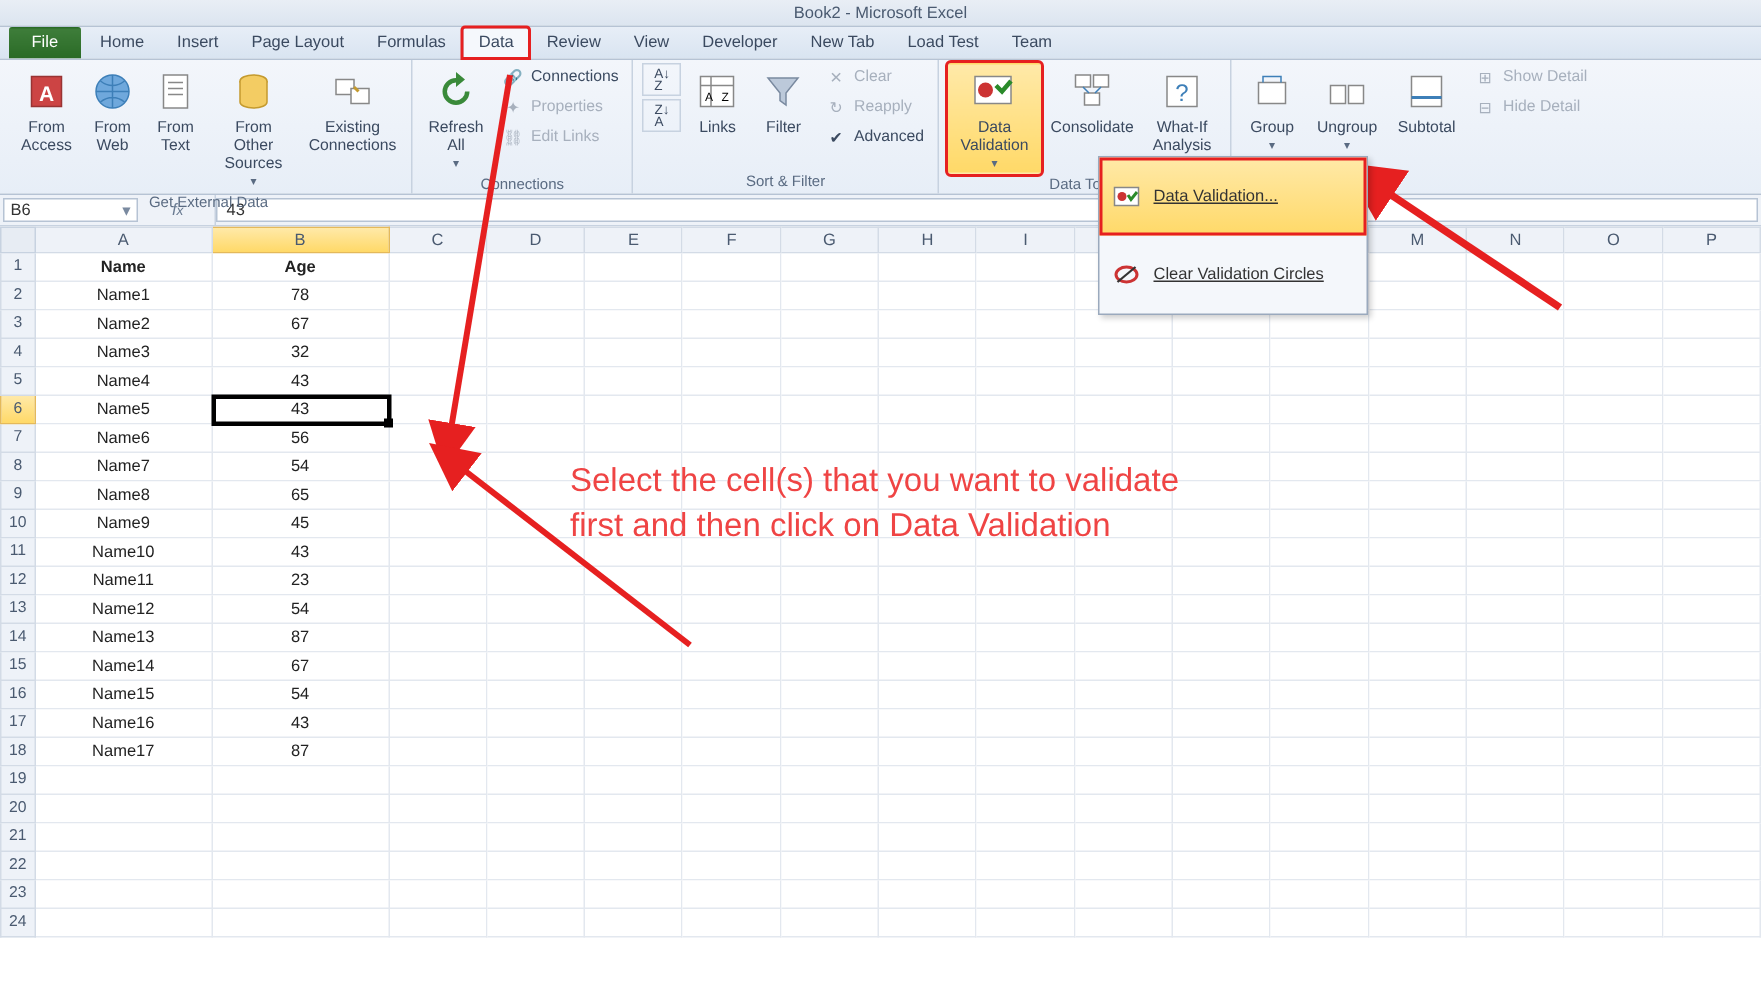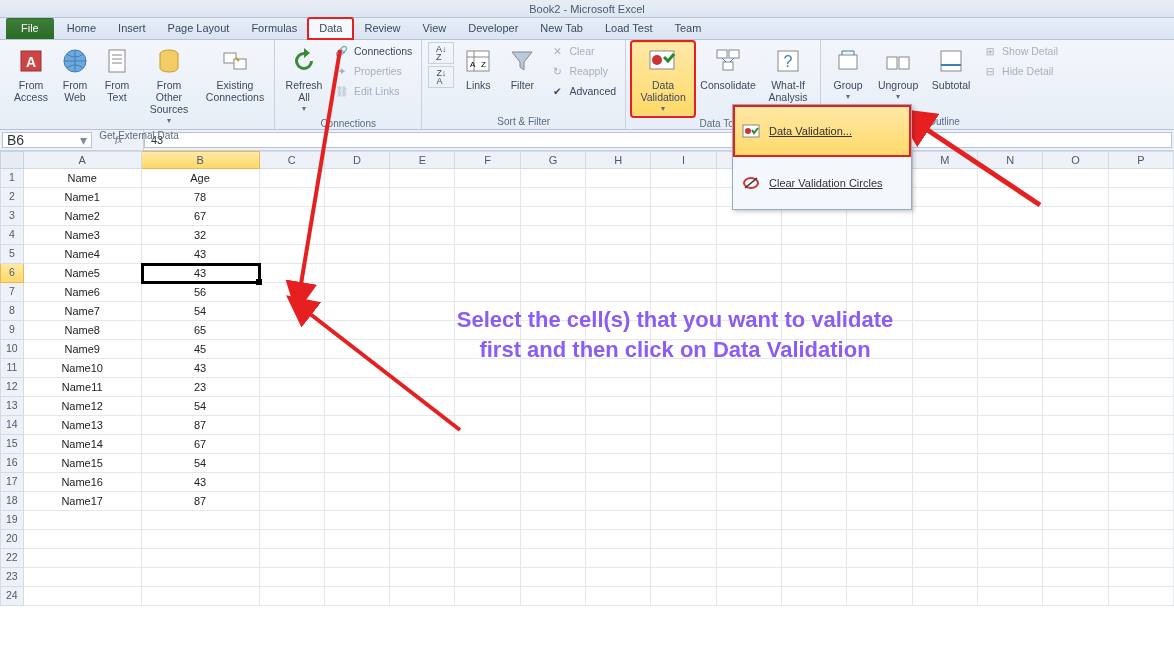--- a/index.html
+++ b/index.html
@@ -125,21 +125,21 @@
   .dv-popup .ico16 { width:20px; height:16px; display:flex; align-items:center; justify-content:center;}
 
   
   .fbar {
     height: 21px; display:flex; align-items:stretch;
     border-bottom:1px solid #c7d2e0; background:#eef2f8;
   }
   .namebox {
     width:90px; border:1px solid #b6c3d4; margin:2px; background:#fff;
     display:flex; align-items:center; justify-content:space-between;
-    padding:0 4px; font-size:14px;
+    padding:0 4px; font-size:11px;
   }
   .namebox .dd { color:#7a8aa0;}
   .fx-sym { width:50px; display:flex; align-items:center; justify-content:center; color:#6a7b92; font-style:italic; border-right:1px solid #c7d2e0;}
   .formula-input {
     flex:1; background:#fff; border:1px solid #b6c3d4; margin:2px 2px 2px 0;
     display:flex; align-items:center; padding:0 6px; font-size:11px;
   }
 
   
   .grid-wrap { position:relative; height: 519px; overflow:hidden;}
@@ -158,39 +158,38 @@
   .rowh {
     width:26px; background:#eef2f8; border:1px solid #d3dbe6; border-top:none;
     text-align:center; font-size:10.5px; color:#4a5a70; line-height:17px;
   }
   .rowh.sel { background: linear-gradient(#ffe9a8,#ffd968); border-color:#e4b95b;}
   .cell {
     width:72px; height:19px; border-right:1px solid #e3e8ef; border-bottom:1px solid #e3e8ef;
     text-align:center; font-size:11px; color:#222; line-height:18px;
     background:#fff;
   }
-  .cell.header { font-weight:normal; }
+  .cell.header { font-weight:bold; }
   .cell.selcell {
     outline: 3px solid #000; outline-offset:-2px; position:relative; z-index:2;
   }
   .cell.selcell::after{
     content:""; position:absolute; right:-3px; bottom:-3px; width:6px; height:6px;
     background:#000;
   }
 
   
   svg.overlay {
     position:absolute; top:0; left:0; width:1174px; height:670px; pointer-events:none; z-index:15;
   }
   .annot-text {
     position:absolute; left:380px; top:305px; width:590px;
-    color:#8b5cf6; font-weight:bold; font-size:22px; line-height:30px;
+    color:#ef4444; font-weight:normal; font-size:22px; line-height:30px;
     z-index:16; pointer-events:none;
     text-shadow: 0 0 1px #fff;
-    text-align: center;
   }
 
   .chev { font-size:8px; color:#5a6b82; }
 </style>
 </head>
 <body>
 
 <div class="titlebar">Book2 - Microsoft Excel</div>
 
 <div class="tabs">
@@ -423,21 +422,20 @@
         <div class="small-row disabled">
             <span class="small-ico">⊞</span>
             <span>Show Detail</span>
           </div>
         <div class="small-row disabled">
             <span class="small-ico">⊟</span>
             <span>Hide Detail</span>
           </div>
       </div>
     </div>
-    <div class="group-label">Outline</div>
   </div>
 </div>
 
 <div class="dv-popup">
   <div class="item sel">
     <span class="ico16">
         <svg width="18" height="14">
           <rect x="1" y="1" width="16" height="12" fill="#fff" stroke="#888"></rect>
           <circle cx="6" cy="7" r="3" fill="#c33"></circle>
           <path d="M10 6l2 3 4-5" stroke="#2a8a2a" stroke-width="2" fill="none"></path>
@@ -860,20 +858,39 @@
         <div class="cell I"></div>
         <div class="cell J"></div>
         <div class="cell K"></div>
         <div class="cell L"></div>
         <div class="cell M"></div>
         <div class="cell N"></div>
         <div class="cell O"></div>
         <div class="cell P"></div>
       </div>
       <div class="row">
+        <div class="rowh">21</div>
+        <div class="cell A"></div>
+        <div class="cell B"></div>
+        <div class="cell C"></div>
+        <div class="cell D"></div>
+        <div class="cell E"></div>
+        <div class="cell F"></div>
+        <div class="cell G"></div>
+        <div class="cell H"></div>
+        <div class="cell I"></div>
+        <div class="cell J"></div>
+        <div class="cell K"></div>
+        <div class="cell L"></div>
+        <div class="cell M"></div>
+        <div class="cell N"></div>
+        <div class="cell O"></div>
+        <div class="cell P"></div>
+      </div>
+      <div class="row">
         <div class="rowh">22</div>
         <div class="cell A"></div>
         <div class="cell B"></div>
         <div class="cell C"></div>
         <div class="cell D"></div>
         <div class="cell E"></div>
         <div class="cell F"></div>
         <div class="cell G"></div>
         <div class="cell H"></div>
         <div class="cell I"></div>

